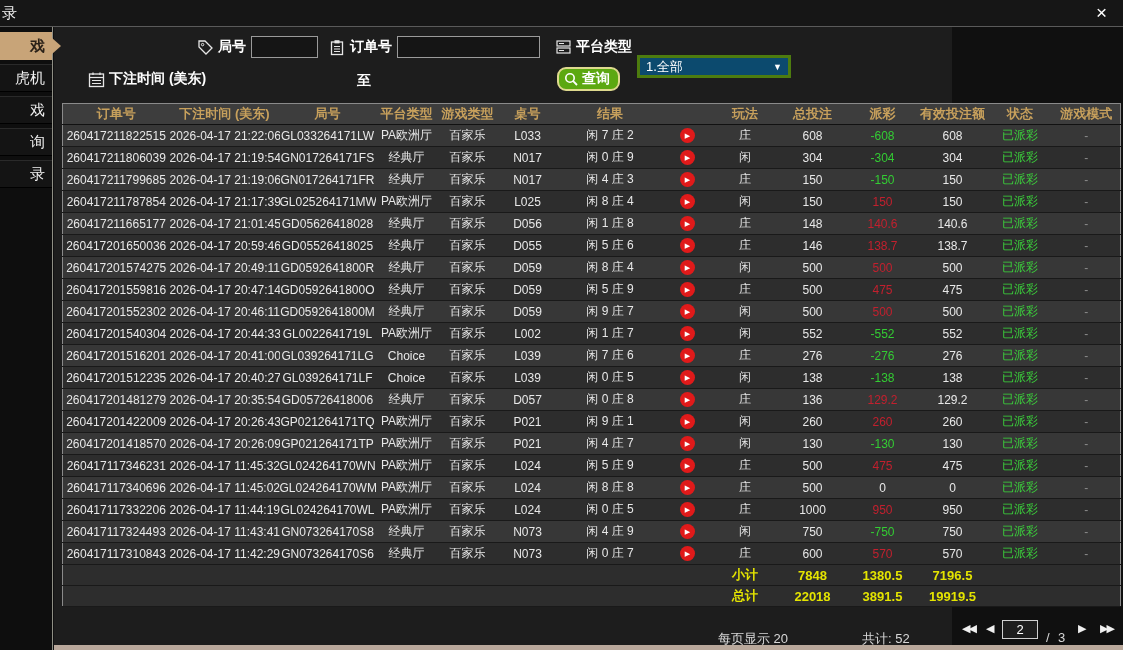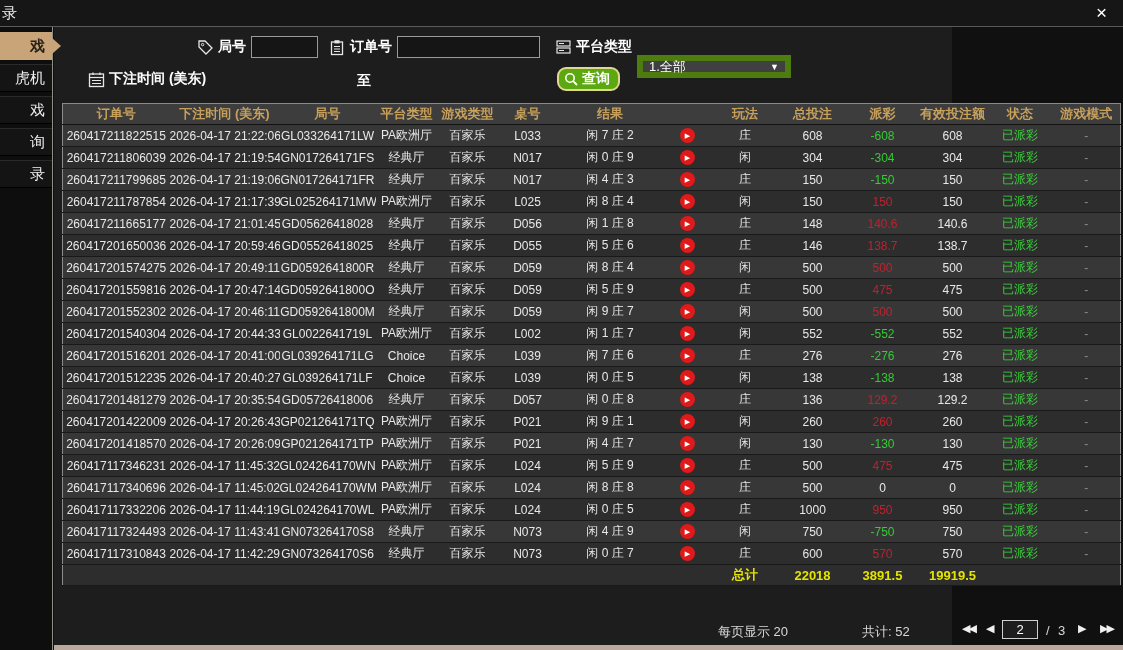--- a/index.html
+++ b/index.html
@@ -44,21 +44,21 @@
   .main { position:absolute; left:54px; top:27px; width:898px; height:623px; background:#1d1d1d; }
   
   .fgroup { position:absolute; display:flex; align-items:center; height:24px; }
   .flabel { font-size:14px; font-weight:bold; color:#ffffff; margin:0 5px 0 4px; white-space:nowrap; }
   .ficon { width:17px; height:17px; flex:0 0 auto; }
   .txt-input {
     height:22px; background:#151515; border:1px solid #9a9a9a; color:#e6e6e6;
     font-size:12px; padding:0 4px; font-family:"Liberation Sans",sans-serif;
   }
   .drop {
-    height:23px; background:#404040; border:6px solid #4d7c0f; color:#ffffff;
+    height:23px; background:#0c4a6e; border:3px solid #4d7c0f; color:#ffffff;
     font-size:13px; display:flex; align-items:center; padding:0 6px; cursor:pointer;margin-top:39px;
   }
   .drop .arrow { margin-left:auto; font-size:9px; color:#ffffff; }
   .datebox { justify-content:center; }
   .datebox .arrow { margin-left:6px; }
   .query-btn {
     height:24px; background:var(--button_green,#5ca811); border:2px solid #ded98e;
     color:#ffffff; font-size:14px; font-weight:bold; display:flex; align-items:center;
     padding:0 8px 0 5px; cursor:pointer;
   }
@@ -81,21 +81,21 @@
   td.status { color:var(--status_green,#3bd33b);font-family:Liberation Serif, serif; }
   td.mode { color:#8a8a8a; }
   .play-btn {
     display:inline-block; width:15px; height:15px; border-radius:50%;
     background:var(--play_red,#e01a1a); color:#ffffff; font-size:7px; line-height:15px;
     text-align:center; cursor:pointer; vertical-align:middle;
   }
   tr.totals td { background:#2d2d2d; color:var(--totals_yellow,#e8e800); font-weight:bold; height:21px; font-size:13px; }
   
   .footer { position:absolute; left:0; top:591px; width:1069px; height:27px; font-size:13px; color:#d8d8d8; }
-  .f-abs { position:absolute; top:5px; white-space:nowrap; }
+  .f-abs { position:absolute; top:12px; white-space:nowrap; }
   .pager-arrow { position:absolute; top:4px; color:#f0f0f0; font-size:11px; cursor:pointer; letter-spacing:-2px; }
   .page-input {
     position:absolute; top:2px; width:36px; height:19px; background:#1d1d1d;
     border:1px solid #d0d0d0; color:#ffffff; font-size:13px; text-align:center;
     font-family:"Liberation Sans",sans-serif;
   }
   .bottom-strip { position:absolute; left:54px; top:645px; width:1069px; height:5px; background:#b9a89b; }
   svg { display:block; }
 </style>
 </head>
@@ -555,20 +555,28 @@
             <td>600</td>
             <td class="pos">570</td>
             <td>570</td>
             <td class="status">已派彩</td>
             <td class="mode">-</td>
           </tr>
         </tbody>
       <tbody>
         <tr class="totals">
           <td colspan="8"></td>
+          <td>小计</td>
+          <td>7848</td>
+          <td>1380.5</td>
+          <td>7196.5</td>
+          <td colspan="2"></td>
+        </tr>
+        <tr class="totals">
+          <td colspan="8"></td>
           <td>总计</td>
           <td>22018</td>
           <td>3891.5</td>
           <td>19919.5</td>
           <td colspan="2"></td>
         </tr>
       </tbody>
     </table>
   </div>
 

